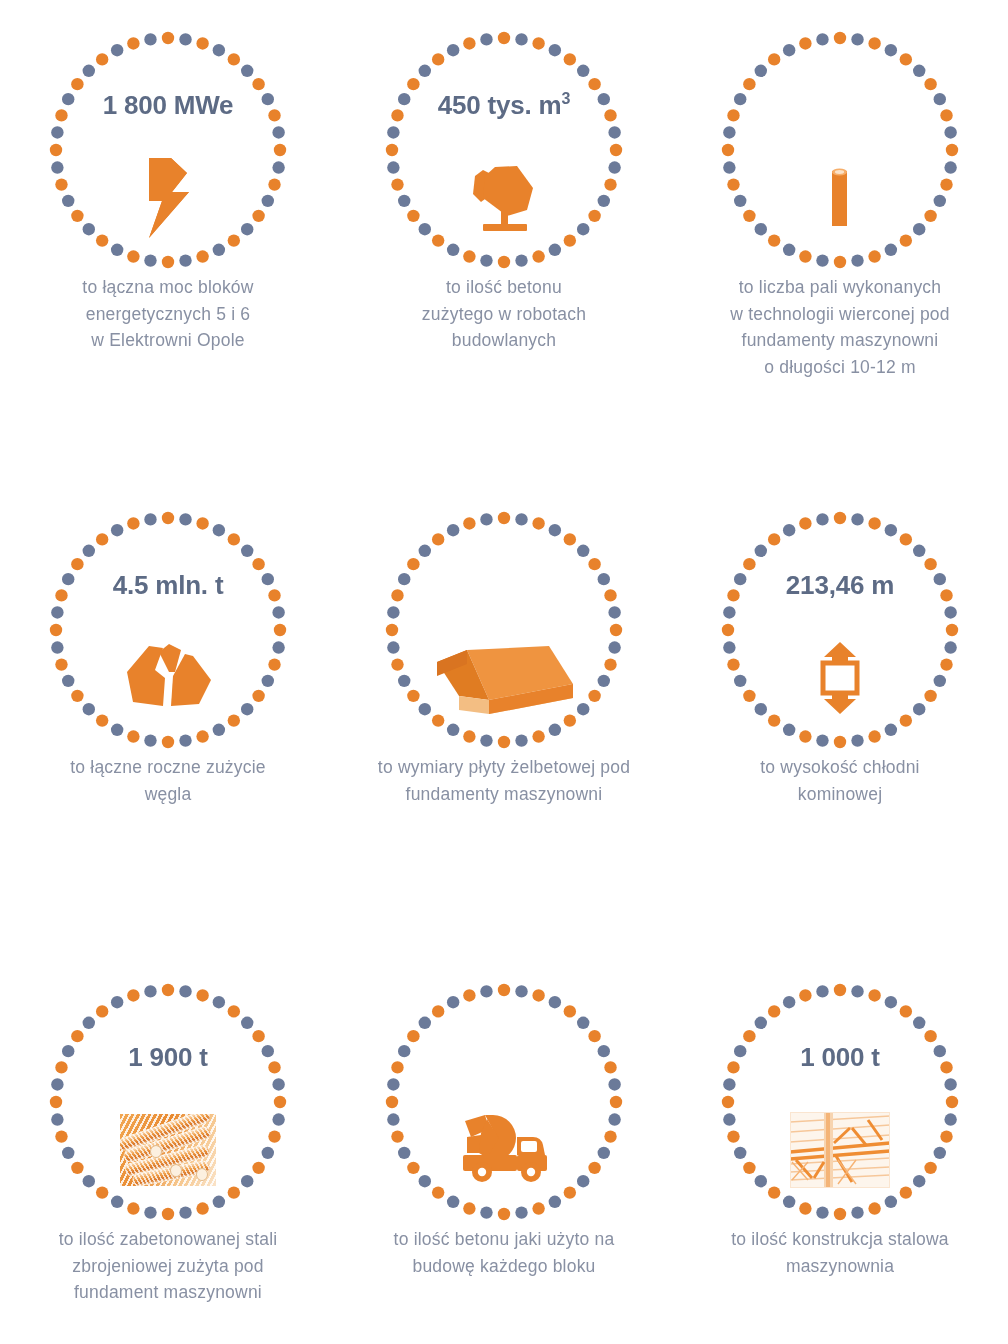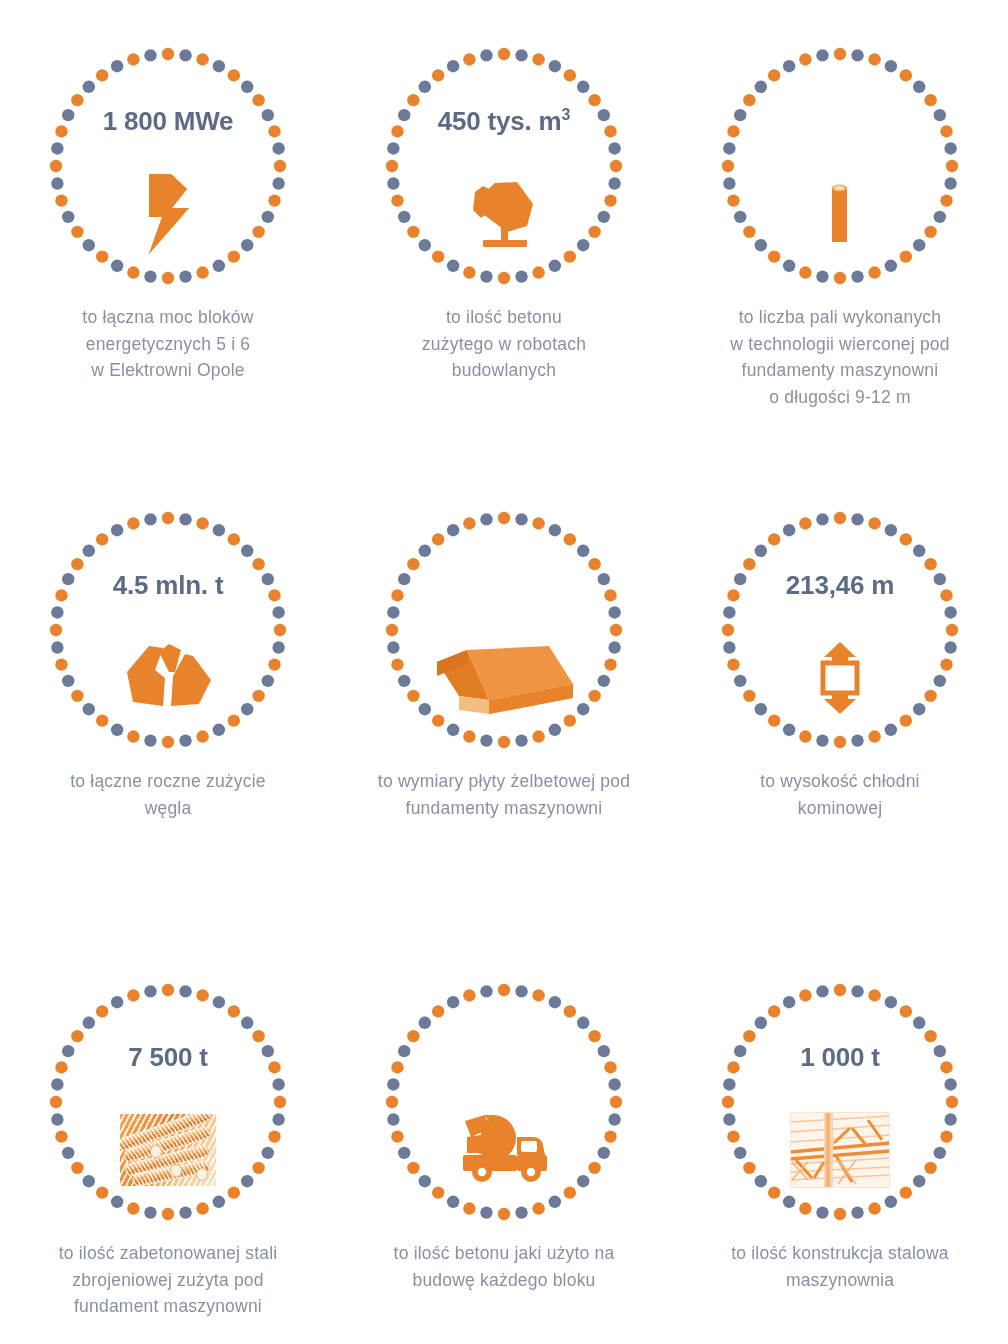--- a/index.html
+++ b/index.html
@@ -18,21 +18,21 @@
     display: grid;
     grid-template-columns: 336px 336px 336px;
     grid-template-rows: 472px 480px 392px;
   }
   .cell {
     position: relative;
     display: flex;
     flex-direction: column;
     align-items: center;
   }
-  .r1 { padding-top: 46px; }
+  .r1 { padding-top: 30px; }
   .r2 { padding-top: 38px; }
   .r3 { padding-top: 30px; }
 
   .badge {
     position: relative;
     width: 240px;
     height: 240px;
   }
   .badge svg.dots {
     position: absolute;
@@ -62,21 +62,21 @@
     position: absolute;
     left: 0;
     top: 118px;
     width: 240px;
     height: 100px;
     display: flex;
     align-items: center;
     justify-content: center;
   }
   .caption {
-    margin-top: 18px;
+    margin-top: 4px;
     width: 300px;
     text-align: center;
     font-size: 17.5px;
     line-height: 1.52;
     color: #8890A3;
     letter-spacing: 0.2px;
     white-space: pre-line;
   }
   .cap-wide { width: 330px; }
 
@@ -290,21 +290,21 @@
         <svg width="24" height="62" viewBox="0 0 24 62">
           <rect x="4" y="4" width="15" height="55" fill="#E8822B"></rect>
           <ellipse cx="11.5" cy="5" rx="7.5" ry="3.4" fill="#F6AE6A"></ellipse>
           <ellipse cx="11.5" cy="5" rx="4.6" ry="1.9" fill="#FBE2C8"></ellipse>
         </svg>
       </div>
     </div>
     <div class="caption cap-wide">to liczba pali wykonanych
 w technologii wierconej pod
 fundamenty maszynowni
-o długości  9-12 m</div>
+o długości  10-12 m</div>
   </div>
 
   <div class="cell r2">
     <div class="badge">
       <svg class="dots" viewBox="0 0 240 240">
           <circle cx="120.00" cy="8.00" r="6.2" fill="#E8822B"></circle>
           <circle cx="137.52" cy="9.38" r="6.2" fill="#6B7A99"></circle>
           <circle cx="154.61" cy="13.48" r="6.2" fill="#E8822B"></circle>
           <circle cx="170.85" cy="20.21" r="6.2" fill="#6B7A99"></circle>
           <circle cx="185.83" cy="29.39" r="6.2" fill="#E8822B"></circle>
@@ -510,21 +510,21 @@
           <circle cx="9.38" cy="102.48" r="6.2" fill="#6B7A99"></circle>
           <circle cx="13.48" cy="85.39" r="6.2" fill="#E8822B"></circle>
           <circle cx="20.21" cy="69.15" r="6.2" fill="#6B7A99"></circle>
           <circle cx="29.39" cy="54.17" r="6.2" fill="#E8822B"></circle>
           <circle cx="40.80" cy="40.80" r="6.2" fill="#6B7A99"></circle>
           <circle cx="54.17" cy="29.39" r="6.2" fill="#E8822B"></circle>
           <circle cx="69.15" cy="20.21" r="6.2" fill="#6B7A99"></circle>
           <circle cx="85.39" cy="13.48" r="6.2" fill="#E8822B"></circle>
           <circle cx="102.48" cy="9.38" r="6.2" fill="#6B7A99"></circle>
         </svg>
-      <div class="value"><span>7 500 t</span><sup></sup></div>
+      <div class="value"><span>1 900 t</span><sup></sup></div>
       <div class="icon-wrap">
         <div class="photo photo-rebar">
           <div class="rod" style="width:96px; left:-4px; top:10px; transform:rotate(-19deg);"></div>
           <div class="rod" style="width:90px; left:2px; top:24px; transform:rotate(-17deg);"></div>
           <div class="rod" style="width:86px; left:4px; top:40px; transform:rotate(-14deg);"></div>
           <div class="rod" style="width:78px; left:12px; top:53px; transform:rotate(-11deg);"></div>
           <div class="rod-cap" style="left:30px; top:31px;"></div>
           <div class="rod-cap" style="left:50px; top:50px;"></div>
           <div class="rod-cap" style="left:76px; top:54px;"></div>
         </div>

